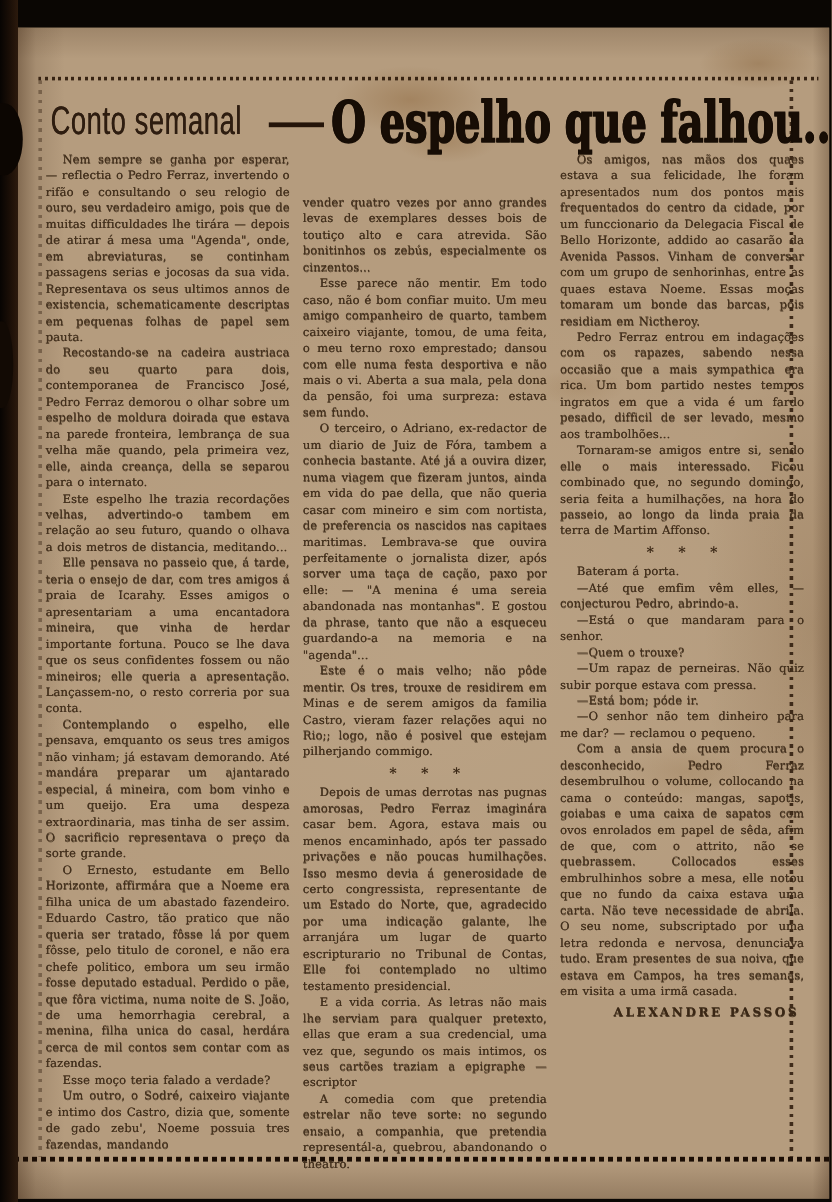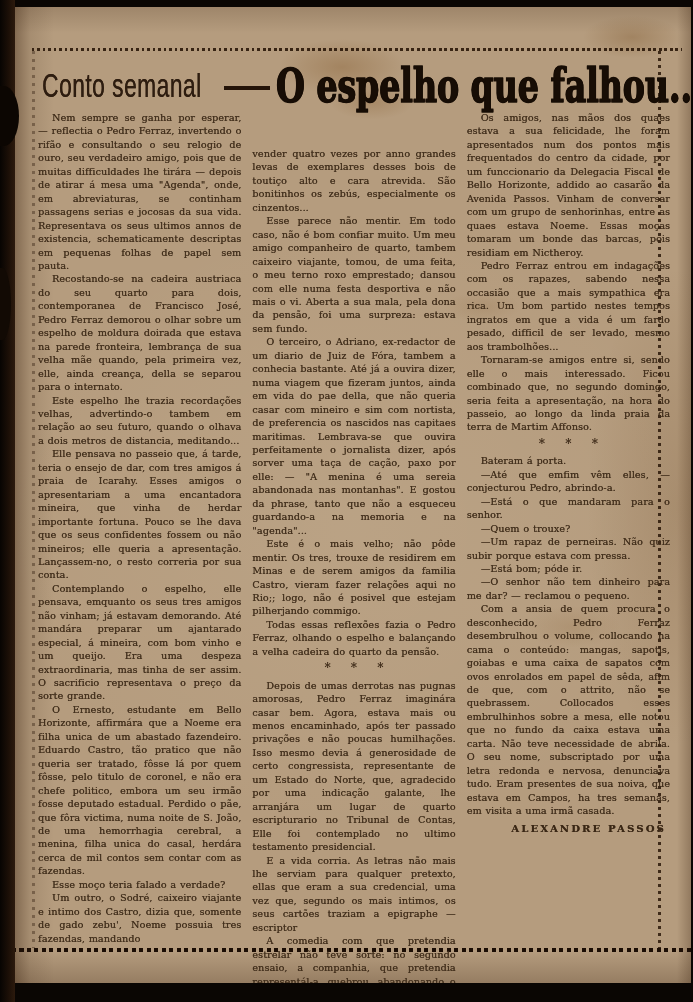--- a/index.html
+++ b/index.html
@@ -3,21 +3,21 @@
 <meta charset="utf-8">
 <style>
   html,body{margin:0;padding:0;}
   body{
     width:693px;height:1002px;position:relative;overflow:hidden;
     background:#0a0603;
     font-family:"DejaVu Serif", serif;
   }
   
   .paper{
-    position:absolute;left:12px;top:7px;width:679px;height:976px;
+    position:absolute;left:12px;top:23px;width:679px;height:976px;
     background-color:#b59c7e;
     background-image:
       radial-gradient(ellipse 90px 40px at 330px 60px, rgba(125,82,35,.33), rgba(125,82,35,0) 70%),
       radial-gradient(ellipse 60px 25px at 360px 95px, rgba(125,82,35,.25), rgba(125,82,35,0) 70%),
       radial-gradient(ellipse 70px 30px at 620px 30px, rgba(115,75,32,.30), rgba(115,75,32,0) 70%),
       radial-gradient(ellipse 55px 22px at 470px 300px, rgba(120,80,35,.14), rgba(120,80,35,0) 70%),
       radial-gradient(ellipse 70px 30px at 560px 620px, rgba(120,80,35,.14), rgba(120,80,35,0) 70%),
       radial-gradient(ellipse 120px 320px at 665px 500px, rgba(105,70,35,.18), rgba(105,70,35,0) 75%),
       radial-gradient(ellipse 500px 450px at 340px 520px, rgba(255,245,220,.07), rgba(255,245,220,0) 70%),
       linear-gradient(90deg, rgba(55,32,14,.45) 0, rgba(55,32,14,.12) 18px, rgba(55,32,14,0) 42px),
@@ -109,30 +109,29 @@
         <p class="para">Contemplando o espelho, elle pensava, emquanto os seus tres amigos não vinham; já estavam demorando. Até mandára preparar um ajantarado especial, á mineira, com bom vinho e um queijo. Era uma despeza extraordinaria, mas tinha de ser assim. O sacrificio representava o preço da sorte grande.</p>
         <p class="para">O Ernesto, estudante em Bello Horizonte, affirmára que a Noeme era filha unica de um abastado fazendeiro. Eduardo Castro, tão pratico que não queria ser tratado, fôsse lá por quem fôsse, pelo titulo de coronel, e não era chefe politico, embora um seu irmão fosse deputado estadual. Perdido o pãe, que fôra victima, numa noite de S. João, de uma hemorrhagia cerebral, a menina, filha unica do casal, herdára cerca de mil contos sem contar com as fazendas.</p>
         <p class="para">Esse moço teria falado a verdade?</p>
         <p class="para">Um outro, o Sodré, caixeiro viajante e intimo dos Castro, dizia que, somente de gado zebu', Noeme possuia tres fazendas, mandando</p>
       </div>
       <div class="column">
         <p class="para cont">vender quatro vezes por anno grandes levas de exemplares desses bois de toutiço alto e cara atrevida. São bonitinhos os zebús, especialmente os cinzentos...</p>
         <p class="para">Esse parece não mentir. Em todo caso, não é bom confiar muito. Um meu amigo companheiro de quarto, tambem caixeiro viajante, tomou, de uma feita, o meu terno roxo emprestado; dansou com elle numa festa desportiva e não mais o vi. Aberta a sua mala, pela dona da pensão, foi uma surpreza: estava sem fundo.</p>
         <p class="para">O terceiro, o Adriano, ex-redactor de um diario de Juiz de Fóra, tambem a conhecia bastante. Até já a ouvira dizer, numa viagem que fizeram juntos, ainda em vida do pae della, que não queria casar com mineiro e sim com nortista, de preferencia os nascidos nas capitaes maritimas. Lembrava-se que ouvira perfeitamente o jornalista dizer, após sorver uma taça de cação, paxo por elle: — "A menina é uma sereia abandonada nas montanhas". E gostou da phrase, tanto que não a esqueceu guardando-a na memoria e na "agenda"...</p>
         <p class="para">Este é o mais velho; não pôde mentir. Os tres, trouxe de residirem em Minas e de serem amigos da familia Castro, vieram fazer relações aqui no Rio;; logo, não é posivel que estejam pilherjando commigo.</p>
-        <p class="para">Todas essas reflexões fazia o Pedro Ferraz, olhando o espelho e balançando a velha cadeira do quarto da pensão.</p>
         <div class="separator">* * *</div>
         <p class="para">Depois de umas derrotas nas pugnas amorosas, Pedro Ferraz imaginára casar bem. Agora, estava mais ou menos encaminhado, após ter passado privações e não poucas humilhações. Isso mesmo devia á generosidade de certo congressista, representante de um Estado do Norte, que, agradecido por uma indicação galante, lhe arranjára um lugar de quarto escripturario no Tribunal de Contas, Elle foi contemplado no ultimo testamento presidencial.</p>
         <p class="para">E a vida corria. As letras não mais lhe serviam para qualquer pretexto, ellas que eram a sua credencial, uma vez que, segundo os mais intimos, os seus cartões traziam a epigraphe — escriptor</p>
         <p class="para">A comedia com que pretendia estrelar não teve sorte: no segundo ensaio, a companhia, que pretendia representál-a, quebrou, abandonando o theatro.</p>
       </div>
       <div class="column">
         <p class="para">Os amigos, nas mãos dos quaes estava a sua felicidade, lhe foram apresentados num dos pontos mais frequentados do centro da cidade, por um funccionario da Delegacia Fiscal de Bello Horizonte, addido ao casarão da Avenida Passos. Vinham de conversar com um grupo de senhorinhas, entre as quaes estava Noeme. Essas moças tomaram um bonde das barcas, pois residiam em Nictheroy.</p>
         <p class="para">Pedro Ferraz entrou em indagações com os rapazes, sabendo nessa occasião que a mais sympathica era rica. Um bom partido nestes tempos ingratos em que a vida é um fardo pesado, difficil de ser levado, mesmo aos trambolhões...</p>
-        <p class="para">Tornaram-se amigos entre si, sendo elle o mais interessado. Ficou combinado que, no segundo domingo, seria feita a apresentação, na hora do passeio, ao longo da linda praia da terra de Martim Affonso.</p>
+        <p class="para">Tornaram-se amigos entre si, sendo elle o mais interessado. Ficou combinado que, no segundo domingo, seria feita a humilhações, na hora do passeio, ao longo da linda praia da terra de Martim Affonso.</p>
         <div class="separator">* * *</div>
         <p class="para">Bateram á porta.</p>
         <p class="para">—Até que emfim vêm elles, — conjecturou Pedro, abrindo-a.</p>
         <p class="para">—Está o que mandaram para o senhor.</p>
         <p class="para">—Quem o trouxe?</p>
         <p class="para">—Um rapaz de perneiras. Não quiz subir porque estava com pressa.</p>
         <p class="para">—Está bom; póde ir.</p>
         <p class="para">—O senhor não tem dinheiro para me dar? — reclamou o pequeno.</p>
         <p class="para">Com a ansia de quem procura o desconhecido, Pedro Ferraz desembrulhou o volume, collocando na cama o conteúdo: mangas, sapotis, goiabas e uma caixa de sapatos com ovos enrolados em papel de sêda, afim de que, com o attrito, não se quebrassem. Collocados esses embrulhinhos sobre a mesa, elle notou que no fundo da caixa estava uma carta. Não teve necessidade de abrila. O seu nome, subscriptado por uma letra redonda e nervosa, denunciava tudo. Eram presentes de sua noiva, que estava em Campos, ha tres semanas, em visita a uma irmã casada.</p>
         <div class="byline">ALEXANDRE PASSOS</div>

